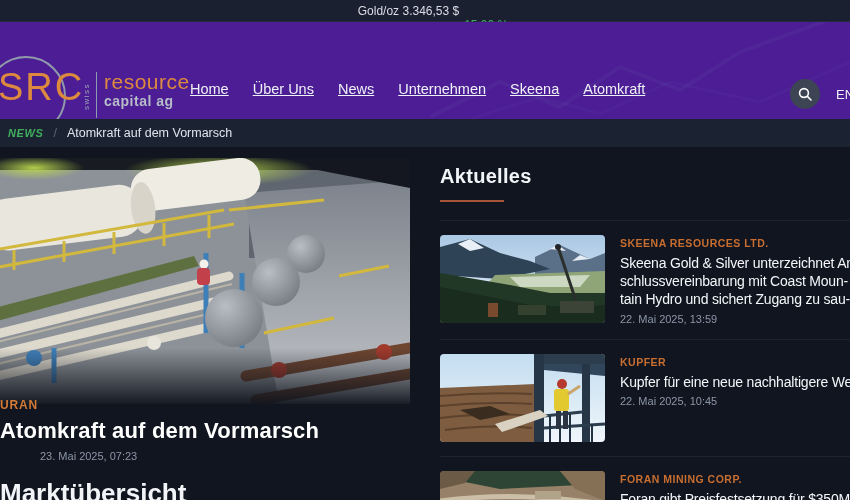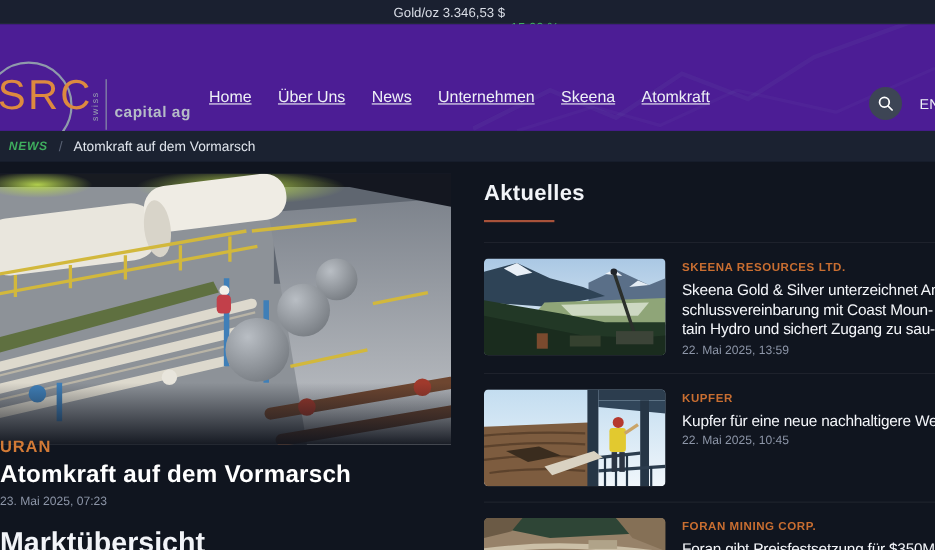--- a/index.html
+++ b/index.html
@@ -55,28 +55,28 @@
     height:28px; background:#1b2231; display:flex; align-items:center;
     padding-left:8px; gap:10px; font-size:12.5px;
   }
   .crumb-section { color:#3fae5e; font-style:italic; font-weight:bold; font-size:11px; letter-spacing:0.6px; cursor:pointer; }
   .crumb-sep { color:#5a6375; }
   .crumb-current { color:#dfe4ec; }
   
   .article-col { position:absolute; left:-6px; top:158px; width:416px; }
   .hero { width:416px; height:246px; display:block; }
   .article-category {
-    position:absolute; left:6px; top:240px; font-size:15px; font-weight:bold;
+    position:absolute; left:6px; top:240px; font-size:12px; font-weight:bold;
     color:#d27a36; letter-spacing:0.8px;
   }
   .article-title {
     position:absolute; left:6px; top:260px; font-size:22px; font-weight:bold;
     color:#ffffff; letter-spacing:0.2px; white-space:nowrap;
   }
-  .article-date { position:absolute; left:6px; top:292px; font-size:11px; color:#8d96a8; }
+  .article-date { position:absolute; left:6px; top:292px; font-size:11px; color:#8d96a8;padding-left:40px; }
   .section-heading {
     position:absolute; left:6px; top:320px; font-size:26px; font-weight:bold; color:#f2f4f8;
   }
   
   .news-col { position:absolute; left:440px; top:165px; width:430px; }
   .news-heading { font-size:20px; font-weight:600; color:#f2f4f8; letter-spacing:0.3px; }
   .news-heading-rule { width:64px; height:2px; background:#a8523a; margin-top:12px; }
   .news-list { margin-top:18px; }
   .news-item {
     display:flex; gap:15px; padding:14px 0 14px 0; cursor:pointer;
@@ -103,20 +103,21 @@
   <svg class="chartlines" width="420" height="97" viewBox="0 0 420 97">
     <polyline points="0,95 70,60 130,85 190,45 250,68 310,30 420,-10" fill="none" stroke="rgba(130,150,190,0.07)" stroke-width="4"></polyline>
     <polyline points="40,97 110,75 170,92 240,60 330,80 420,40" fill="none" stroke="rgba(130,150,190,0.05)" stroke-width="3"></polyline>
   </svg>
 
   <div class="logo">
     <div class="logo-circle"></div>
     <div class="logo-src">SRC</div>
     <div class="logo-swiss">swiss</div>
     <div class="logo-sep"></div>
+    <div class="logo-l1">resource</div>
     <div class="logo-l2">capital ag</div>
   </div>
 
   <nav class="nav">
     <span class="nav-item">Home</span>
     <span class="nav-item">Über Uns</span>
     <span class="nav-item">News</span>
     <span class="nav-item">Unternehmen</span>
     <span class="nav-item">Skeena</span>
     <span class="nav-item">Atomkraft</span>

